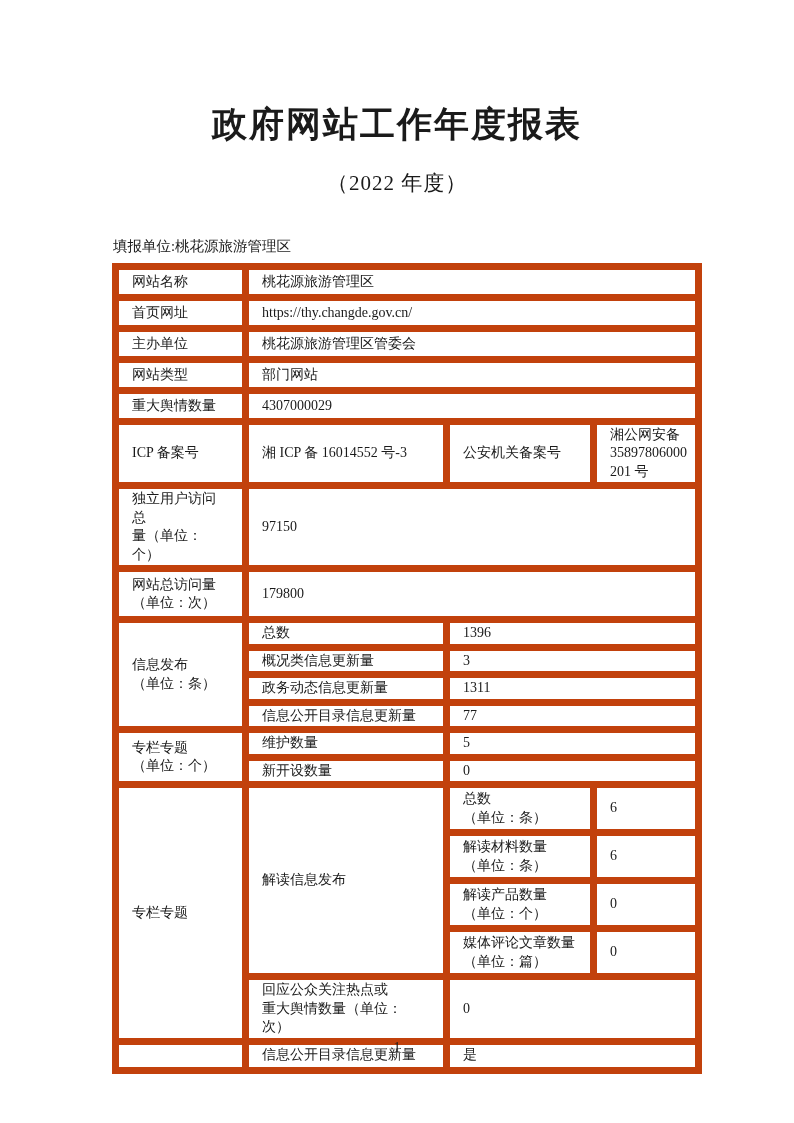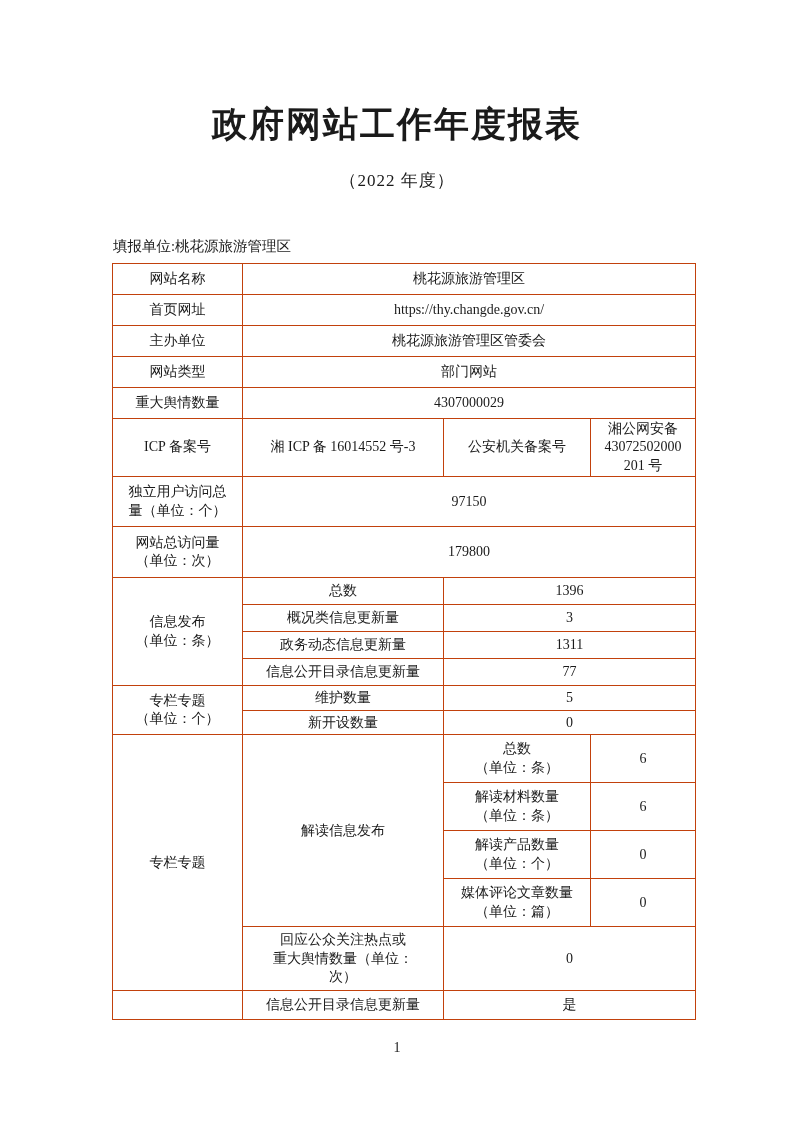--- a/index.html
+++ b/index.html
@@ -13,35 +13,34 @@
   }
   .page { position: absolute; inset: 0; }
   .report-title {
     position: absolute; top: 101px; left: 0; width: 794px;
     text-align: center;
     font-size: 35px; font-weight: bold; letter-spacing: 2px;
   }
   .report-year {
     position: absolute; top: 169px; left: 0; width: 794px;
     text-align: center;
-    font-size: 17px; letter-spacing: 1px;
+    font-size: 21px; letter-spacing: 1px;
   }
   .unit-line {
     position: absolute; top: 237px; left: 113px;
     font-size: 14.5px;
   }
   table.report {
     position: absolute; top: 263px; left: 112px;
     width: 583px;
     border-collapse: collapse;
     table-layout: fixed;
   }
   table.report td {
-    border: 1px solid #c2410c;
-    text-align: center;
+    border: 7px solid #c2410c;
     vertical-align: middle;
     font-size: 14px;
     line-height: 1.32;
     padding: 1px 13px;
     white-space: pre-line;
     overflow: hidden;
   }
   td.tl { text-align: left; }
   .pagenum {
     position: absolute; top: 1040px; left: 0; width: 794px;
@@ -83,21 +82,21 @@
       </tr>
       <tr style="height:31px">
         <td>重大舆情数量</td>
         <td colspan="3">4307000029</td>
       </tr>
       <tr style="height:56px">
         <td>ICP 备案号</td>
         <td>湘 ICP 备 16014552 号-3</td>
         <td>公安机关备案号</td>
         <td>湘公网安备
-43072502000
+35897806000
 201 号</td>
       </tr>
       <tr style="height:50px">
         <td class="tl">独立用户访问总
 量（单位：个）</td>
         <td colspan="3">97150</td>
       </tr>
       <tr style="height:51px">
         <td>网站总访问量
 （单位：次）</td>

